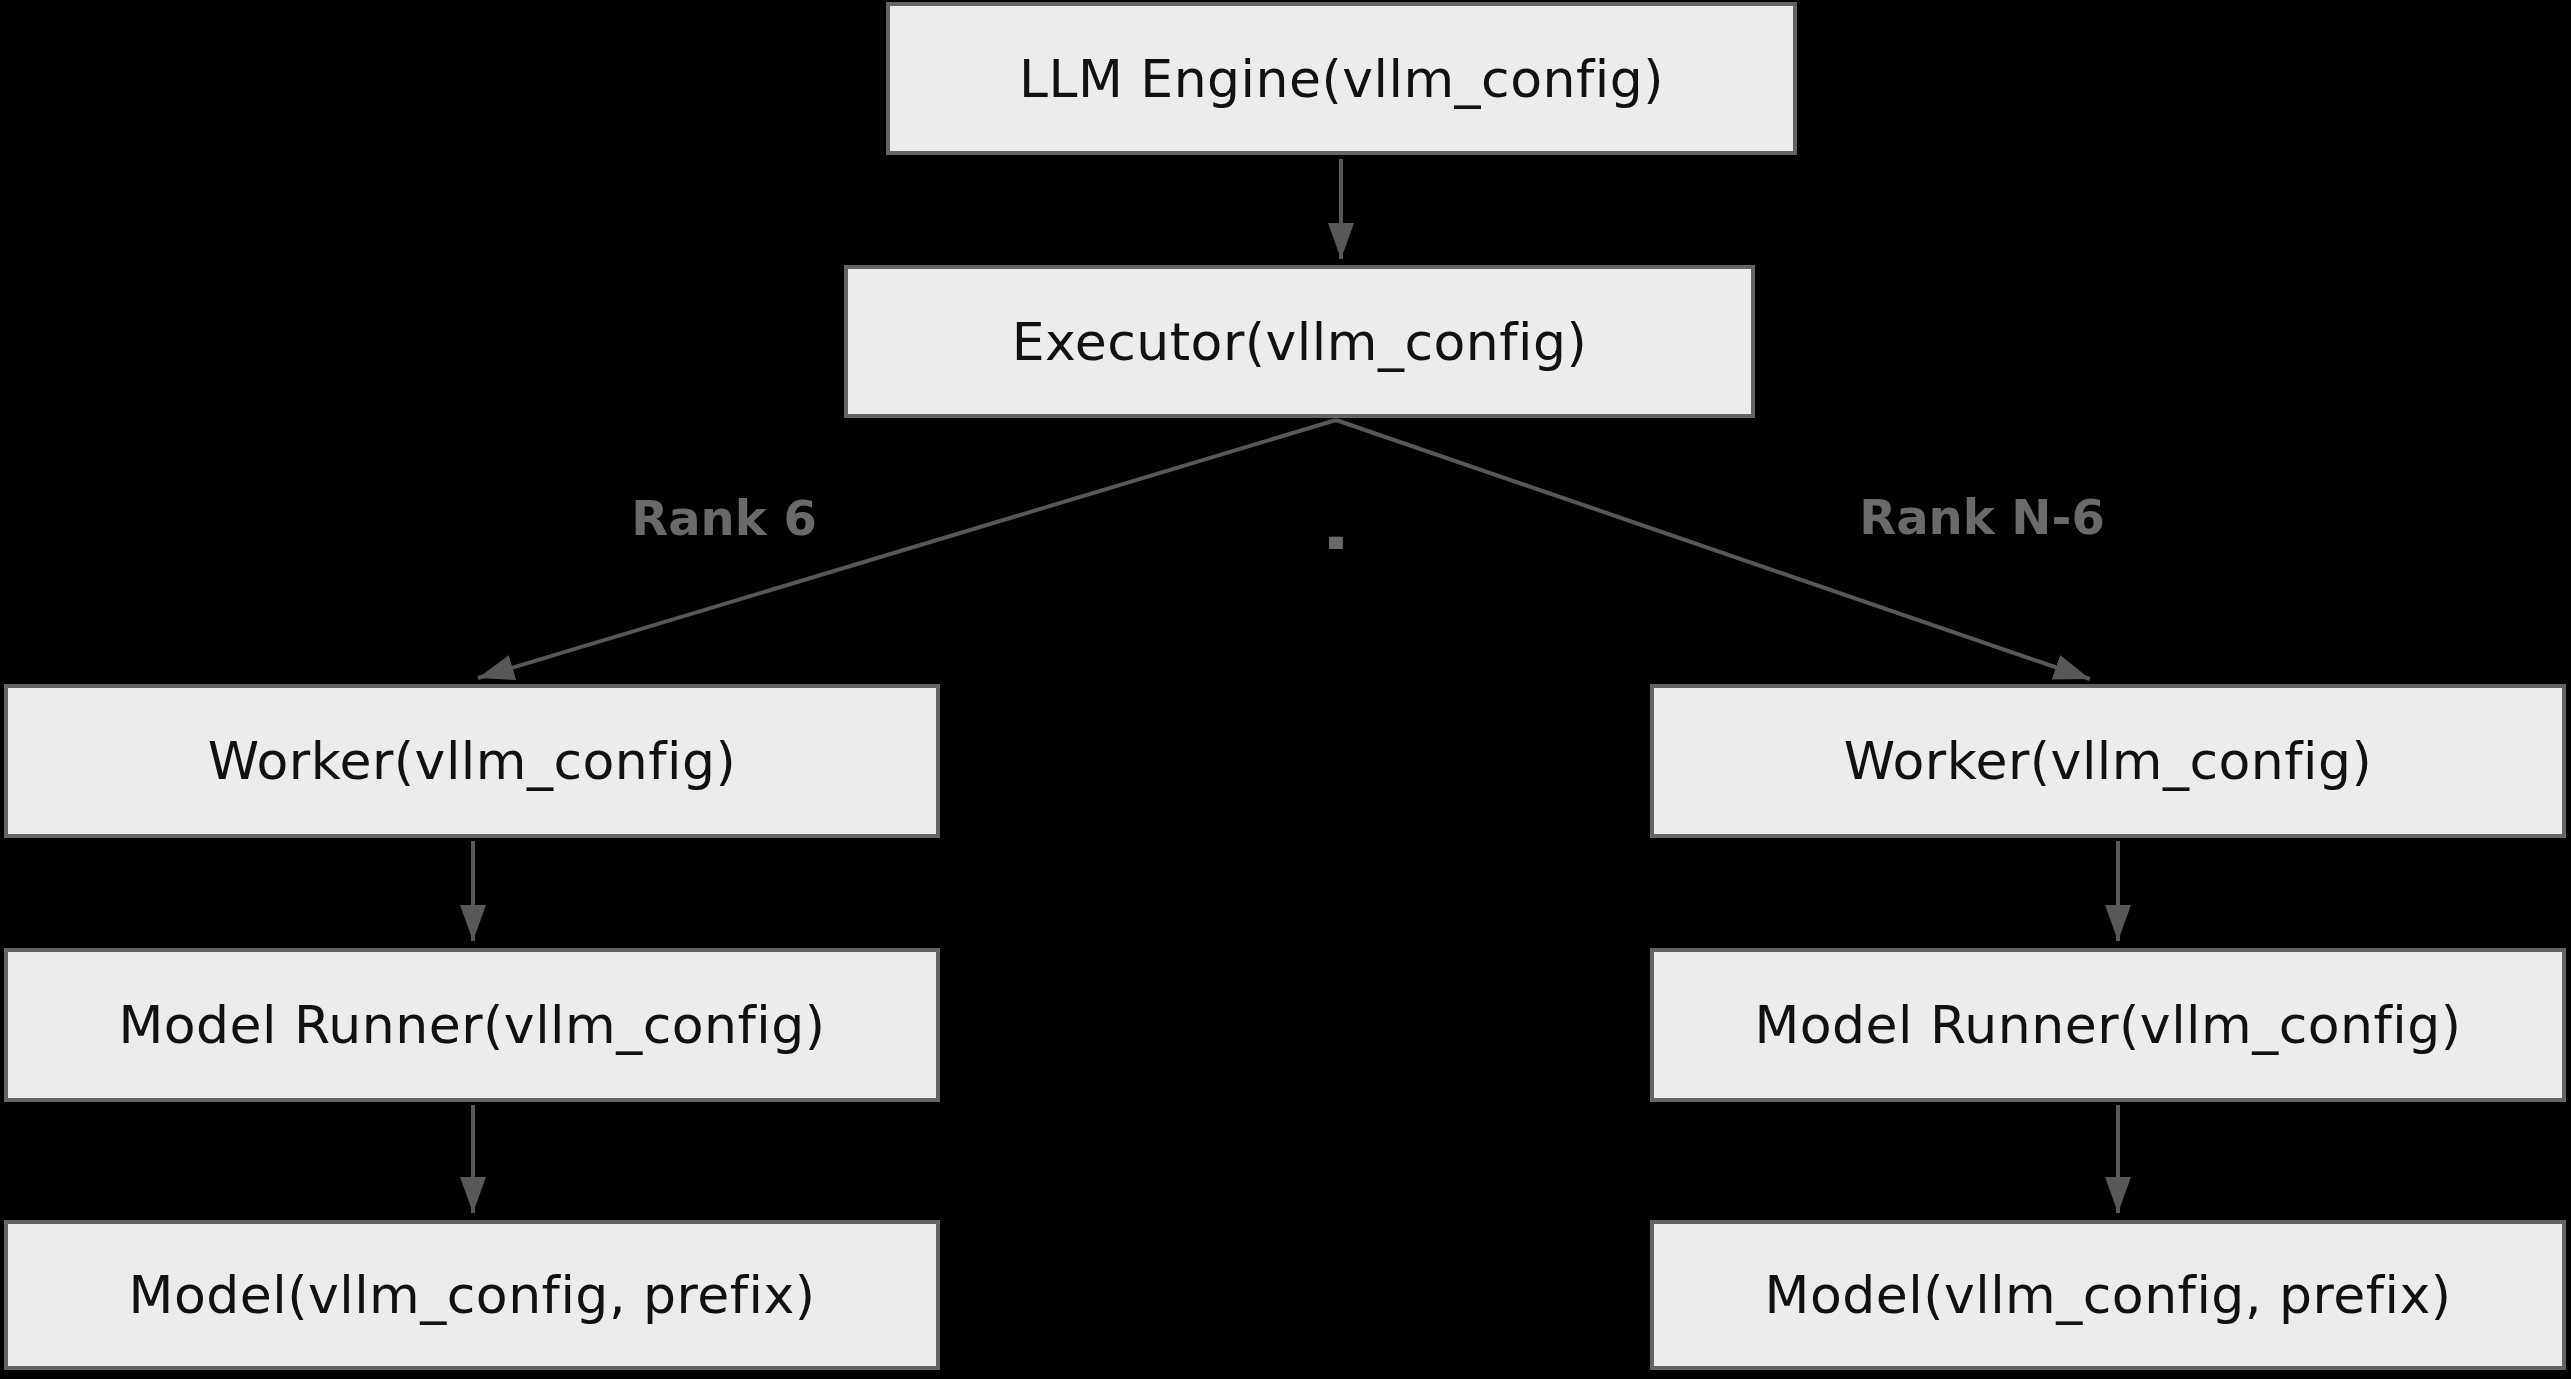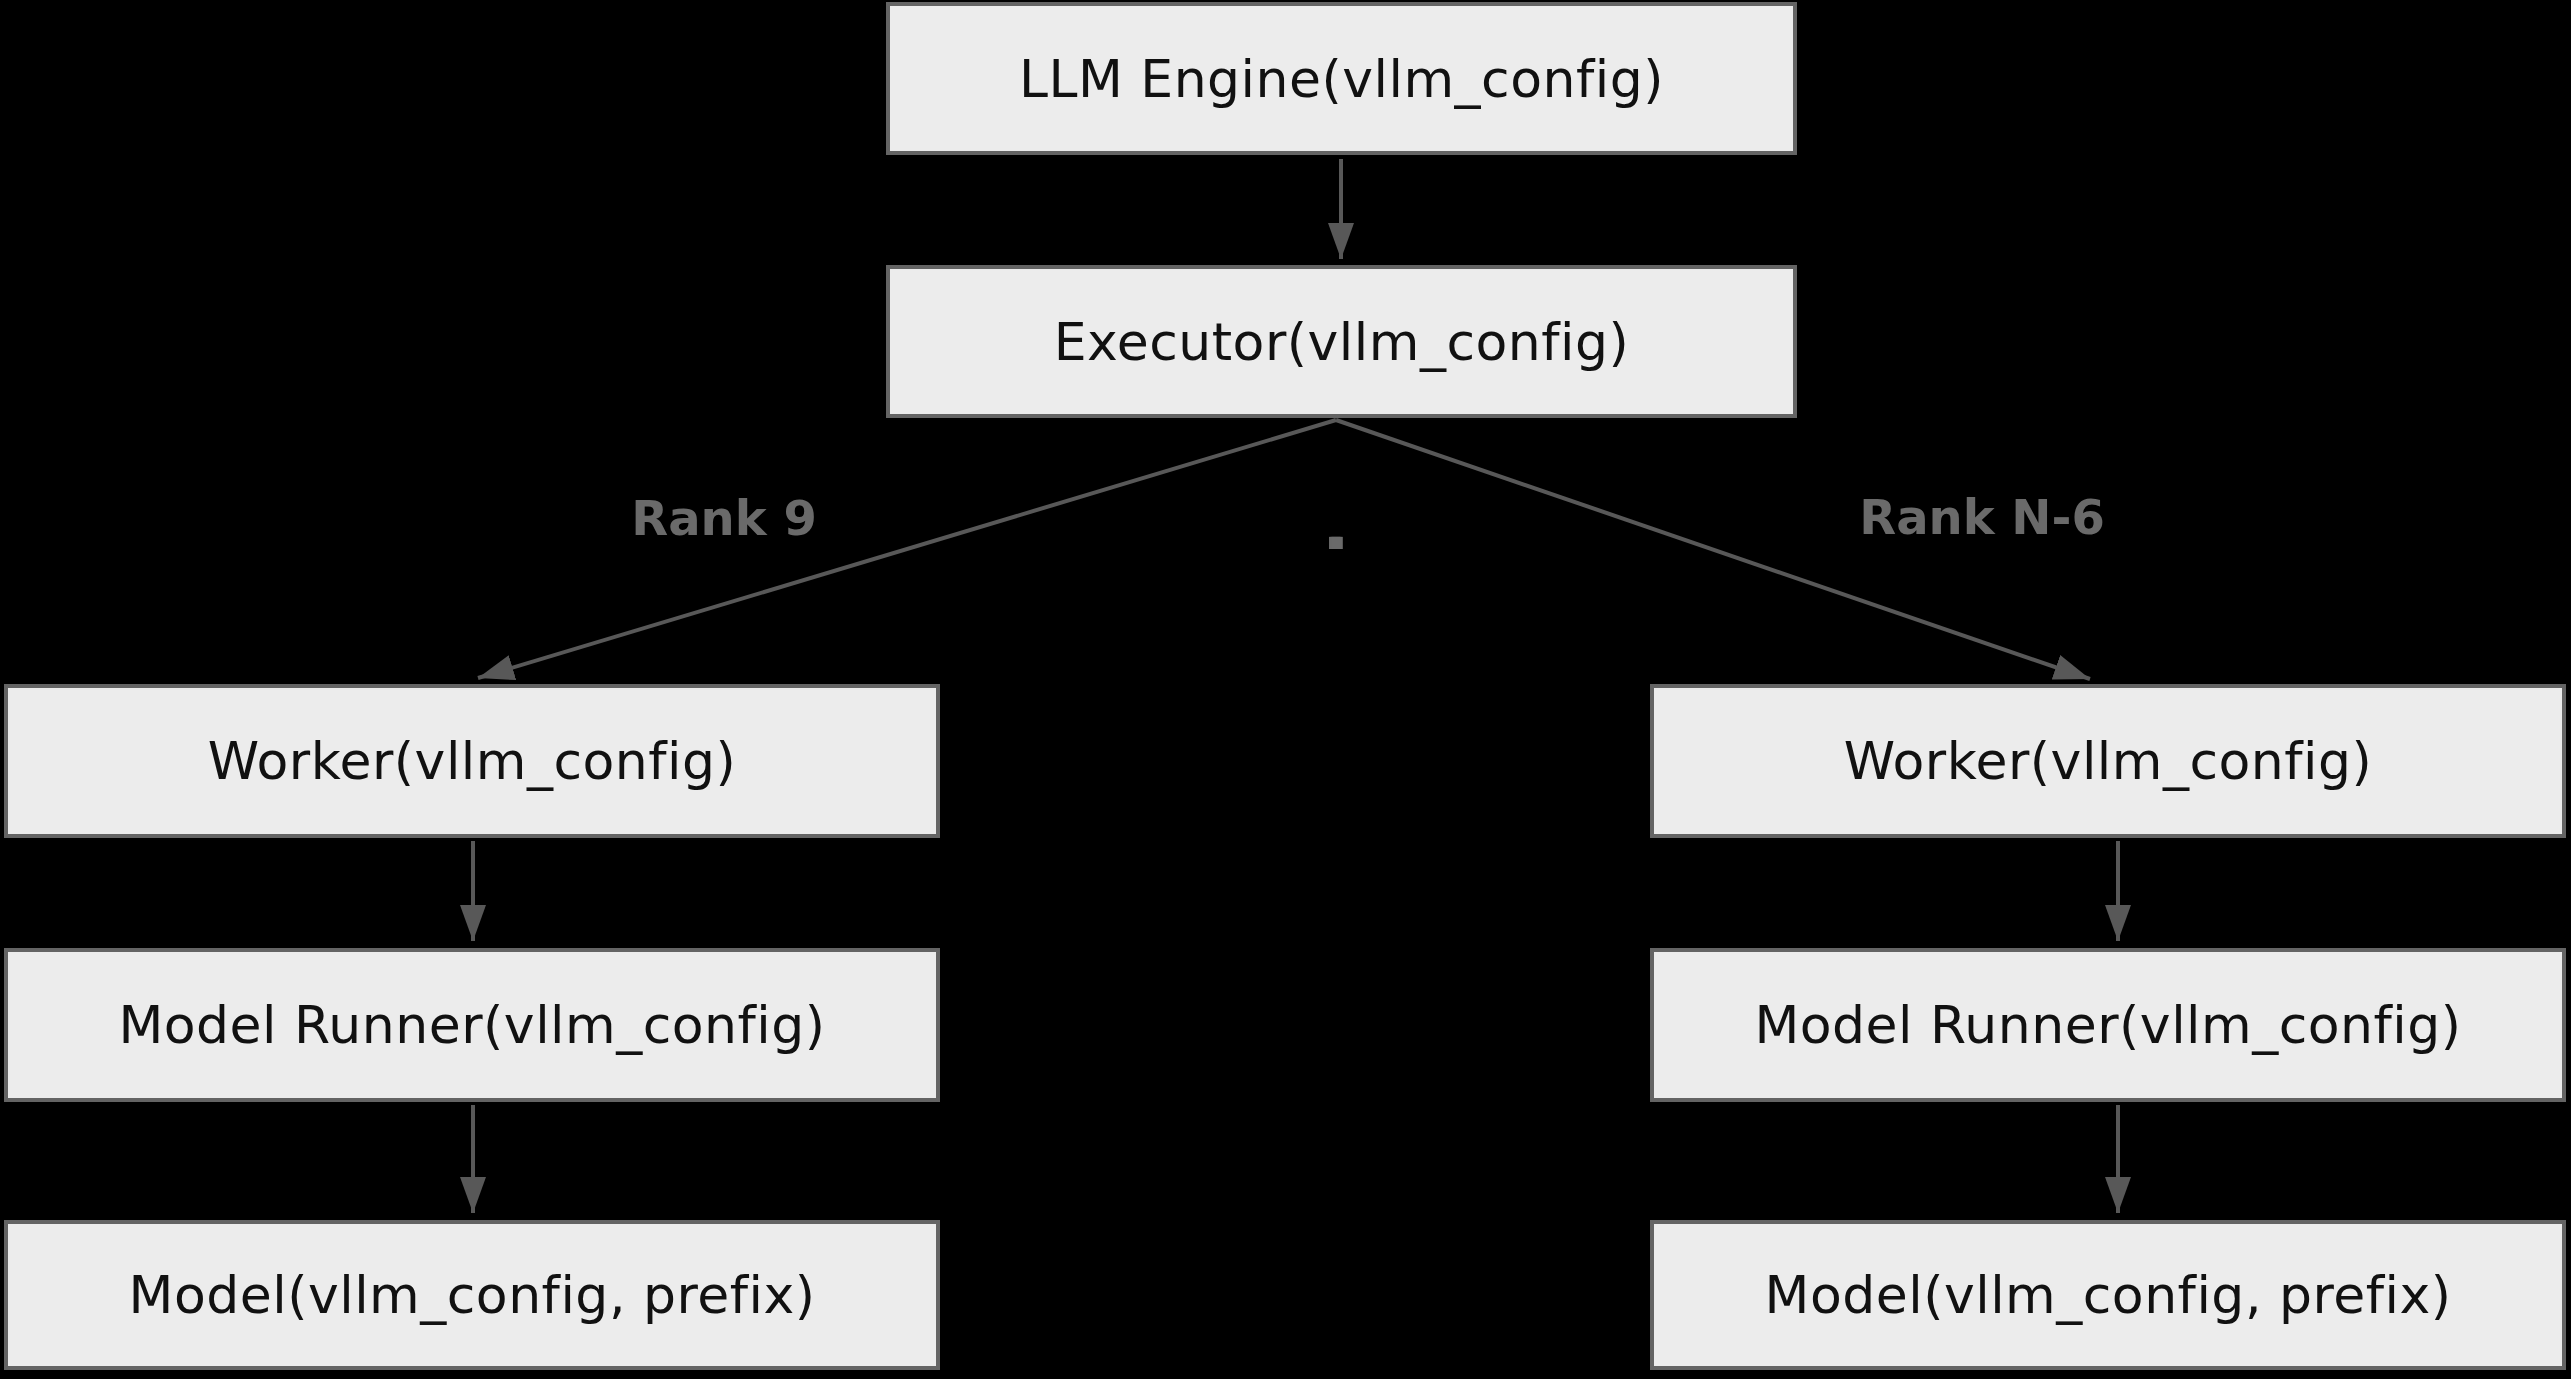--- a/index.html
+++ b/index.html
@@ -74,21 +74,21 @@
     <line x1="473" y1="841" x2="473" y2="941" marker-end="url(#arrow)"></line>
     <line x1="473" y1="1105" x2="473" y2="1213" marker-end="url(#arrow)"></line>
     <line x1="2118" y1="841" x2="2118" y2="941" marker-end="url(#arrow)"></line>
     <line x1="2118" y1="1105" x2="2118" y2="1213" marker-end="url(#arrow)"></line>
   </svg>
 
   <div class="node" style="left:886px; top:2px; width:911px; height:153px">
     <span>LLM Engine(vllm_config)</span>
   </div>
 
-  <div class="node" style="left:886px; top:265px; width:911px; height:153px">
+  <div class="node" style="left:844px; top:265px; width:911px; height:153px">
     <span>Executor(vllm_config)</span>
   </div>
 
   <div class="node" style="left:4px; top:684px; width:936px; height:154px">
     <span>Worker(vllm_config)</span>
   </div>
 
   <div class="node" style="left:1650px; top:684px; width:916px; height:154px">
     <span>Worker(vllm_config)</span>
   </div>
@@ -102,19 +102,19 @@
   </div>
 
   <div class="node" style="left:4px; top:1220px; width:936px; height:150px">
     <span>Model(vllm_config, prefix)</span>
   </div>
 
   <div class="node" style="left:1650px; top:1220px; width:916px; height:150px">
     <span>Model(vllm_config, prefix)</span>
   </div>
 
-  <div class="edge-label" style="left:724px; top:518px">Rank 9</div>
+  <div class="edge-label" style="left:724px; top:518px">Rank 6</div>
 
   <div class="edge-label dots" style="left:1336px; top:527px">...</div>
 
   <div class="edge-label" style="left:1982px; top:517px">Rank N-6</div>
 
 </div>
 
 </body></html>

